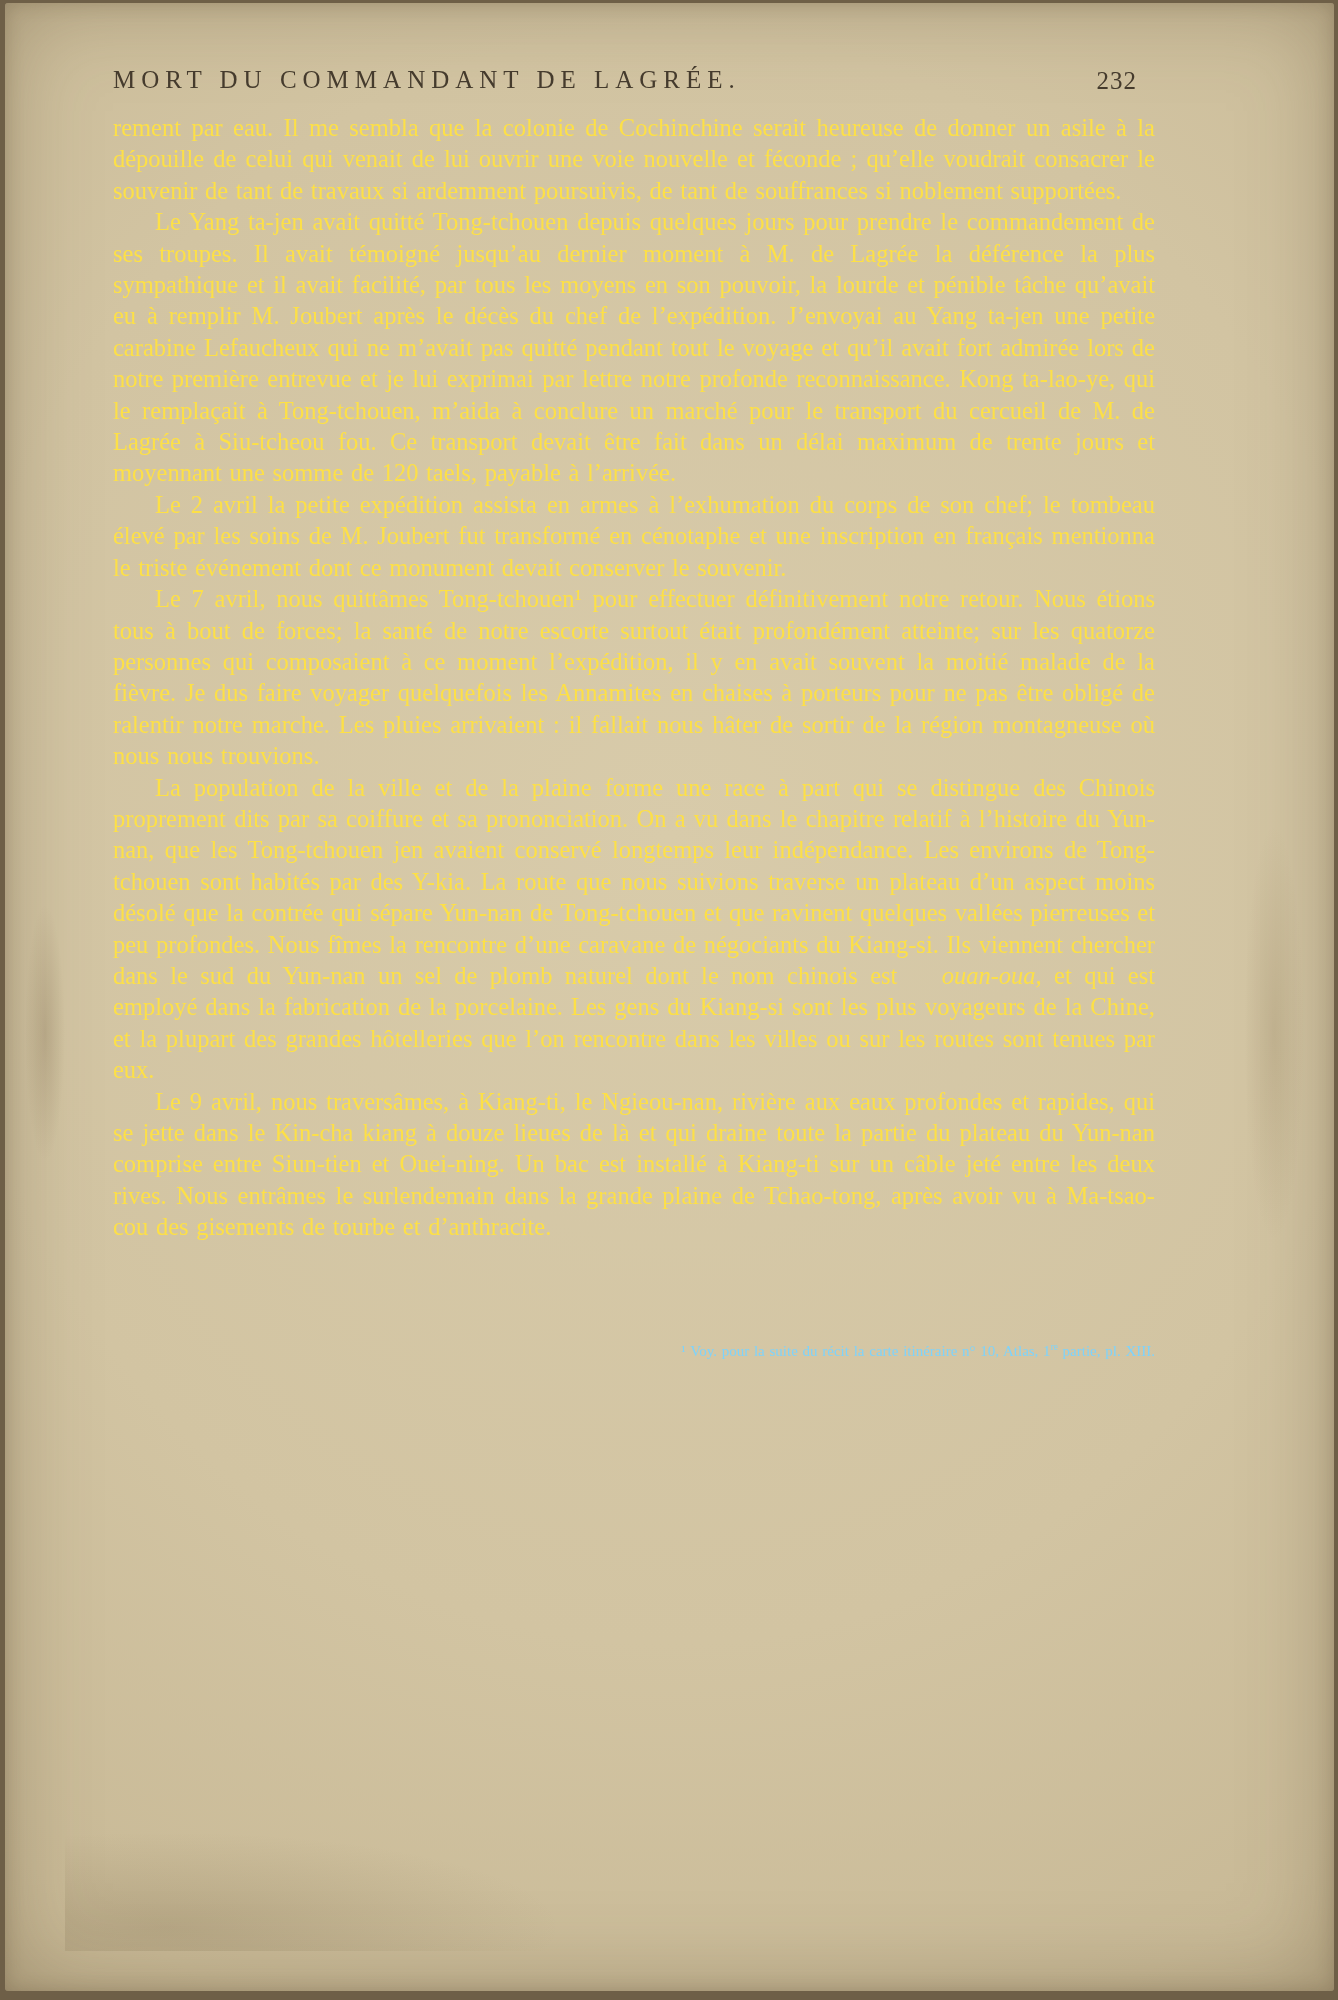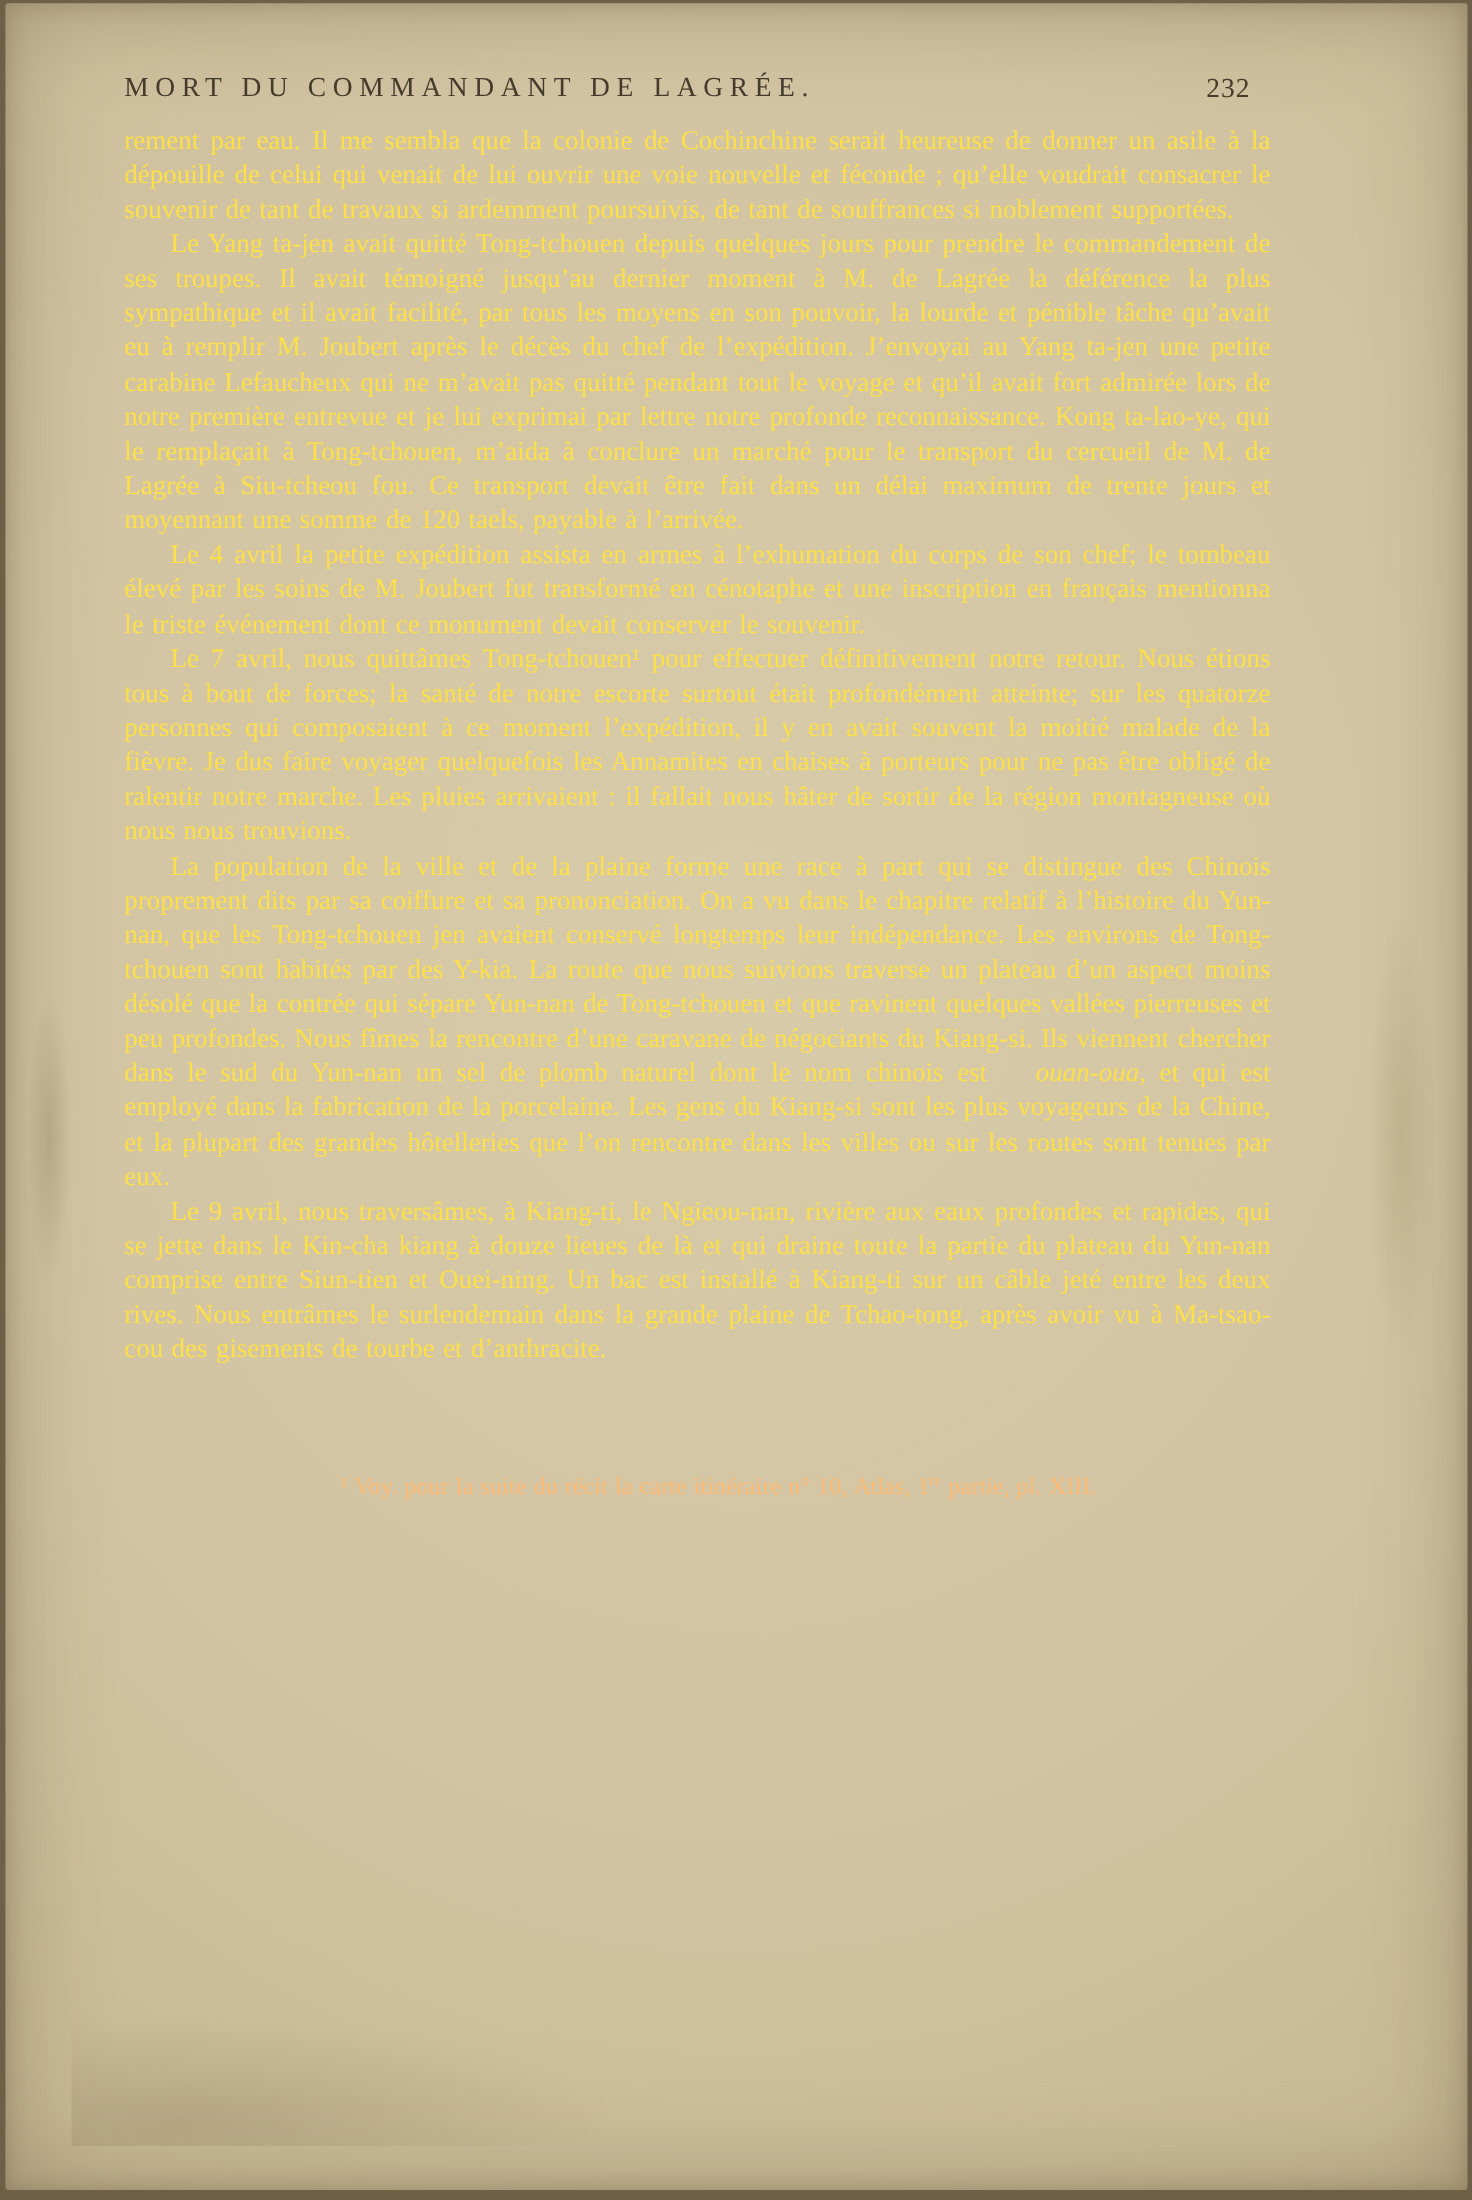--- a/index.html
+++ b/index.html
@@ -104,44 +104,44 @@
   .sup {
     vertical-align: super;
     font-size: 0.62em;
     line-height: 0;
   }
   .footnote {
     position: absolute;
     left: 113px;
     top: 1338px;
     width: 1042px;
-    color: #fdba74;
-    font-size: 22px;
+    color: #7dd3fc;
+    font-size: 15px;
     line-height: 26px;
     text-indent: 38px;
-    text-align: center;
+    text-align: right;
     word-spacing: 1px;
   }
 </style>
 </head>
 <body>
 
 <div class="page-surface">
   <div class="stain-1"></div>
   <div class="stain-2"></div>
   <div class="stain-3"></div>
 </div>
 
 <div class="page-header">
   <div class="running-title">MORT DU COMMANDANT DE LAGRÉE.</div>
   <div class="page-number">232</div>
 </div>
 
 <div class="text-block">
     <p class="para"><span>rement par eau. Il me sembla que la colonie de Cochinchine serait heureuse de donner un asile à la dépouille de celui qui venait de lui ouvrir une voie nouvelle et féconde ; qu’elle voudrait consacrer le souvenir de tant de travaux si ardemment poursuivis, de tant de souffrances si noblement supportées.</span></p>
     <p class="para indent"><span>Le Yang ta-jen avait quitté Tong-tchouen depuis quelques jours pour prendre le commandement de ses troupes. Il avait témoigné jusqu’au dernier moment à M. de Lagrée la déférence la plus sympathique et il avait facilité, par tous les moyens en son pouvoir, la lourde et pénible tâche qu’avait eu à remplir M. Joubert après le décès du chef de l’expédition. J’envoyai au Yang ta-jen une petite carabine Lefaucheux qui ne m’avait pas quitté pendant tout le voyage et qu’il avait fort admirée lors de notre première entrevue et je lui exprimai par lettre notre profonde reconnaissance. Kong ta-lao-ye, qui le remplaçait à Tong-tchouen, m’aida à conclure un marché pour le transport du cercueil de M. de Lagrée à Siu-tcheou fou. Ce transport devait être fait dans un délai maximum de trente jours et moyennant une somme de 120 taels, payable à l’arrivée.</span></p>
-    <p class="para indent"><span>Le 4 avril la petite expédition assista en armes à l’exhumation du corps de son chef; le tombeau élevé par les soins de M. Joubert fut transformé en cénotaphe et une inscription en français mentionna le triste événement dont ce monument devait conserver le souvenir.</span></p>
+    <p class="para indent"><span>Le 2 avril la petite expédition assista en armes à l’exhumation du corps de son chef; le tombeau élevé par les soins de M. Joubert fut transformé en cénotaphe et une inscription en français mentionna le triste événement dont ce monument devait conserver le souvenir.</span></p>
     <p class="para indent"><span>Le 7 avril, nous quittâmes Tong-tchouen¹ pour effectuer définitivement notre retour. Nous étions tous à bout de forces; la santé de notre escorte surtout était profondément atteinte; sur les quatorze personnes qui composaient à ce moment l’expédition, il y en avait souvent la moitié malade de la fièvre. Je dus faire voyager quelquefois les Annamites en chaises à porteurs pour ne pas être obligé de ralentir notre marche. Les pluies arrivaient : il fallait nous hâter de sortir de la région montagneuse où nous nous trouvions.</span></p>
     <p class="para indent"><span>La population de la ville et de la plaine forme une race à part qui se distingue des Chinois proprement dits par sa coiffure et sa prononciation. On a vu dans le chapitre relatif à l’histoire du Yun-nan, que les Tong-tchouen jen avaient conservé longtemps leur indépendance. Les environs de Tong-tchouen sont habités par des Y-kia. La route que nous suivions traverse un plateau d’un aspect moins désolé que la contrée qui sépare Yun-nan de Tong-tchouen et que ravinent quelques vallées pierreuses et peu profondes. Nous fîmes la rencontre d’une caravane de négociants du Kiang-si. Ils viennent chercher dans le sud du Yun-nan un sel de plomb naturel dont le nom chinois est </span><span class="italic">ouan-oua,</span><span> et qui est employé dans la fabrication de la porcelaine. Les gens du Kiang-si sont les plus voyageurs de la Chine, et la plupart des grandes hôtelleries que l’on rencontre dans les villes ou sur les routes sont tenues par eux.</span></p>
     <p class="para indent"><span>Le 9 avril, nous traversâmes, à Kiang-ti, le Ngieou-nan, rivière aux eaux profondes et rapides, qui se jette dans le Kin-cha kiang à douze lieues de là et qui draine toute la partie du plateau du Yun-nan comprise entre Siun-tien et Ouei-ning. Un bac est installé à Kiang-ti sur un câble jeté entre les deux rives. Nous entrâmes le surlendemain dans la grande plaine de Tchao-tong, après avoir vu à Ma-tsao-cou des gisements de tourbe et d’anthracite.</span></p>
   </div>
 
 <div class="footnote"><span>¹ Voy. pour la suite du récit la carte itinéraire n° 10, Atlas, 1</span><span class="sup">re</span><span> partie, pl. XIII.</span></div>
 
 </body></html>

